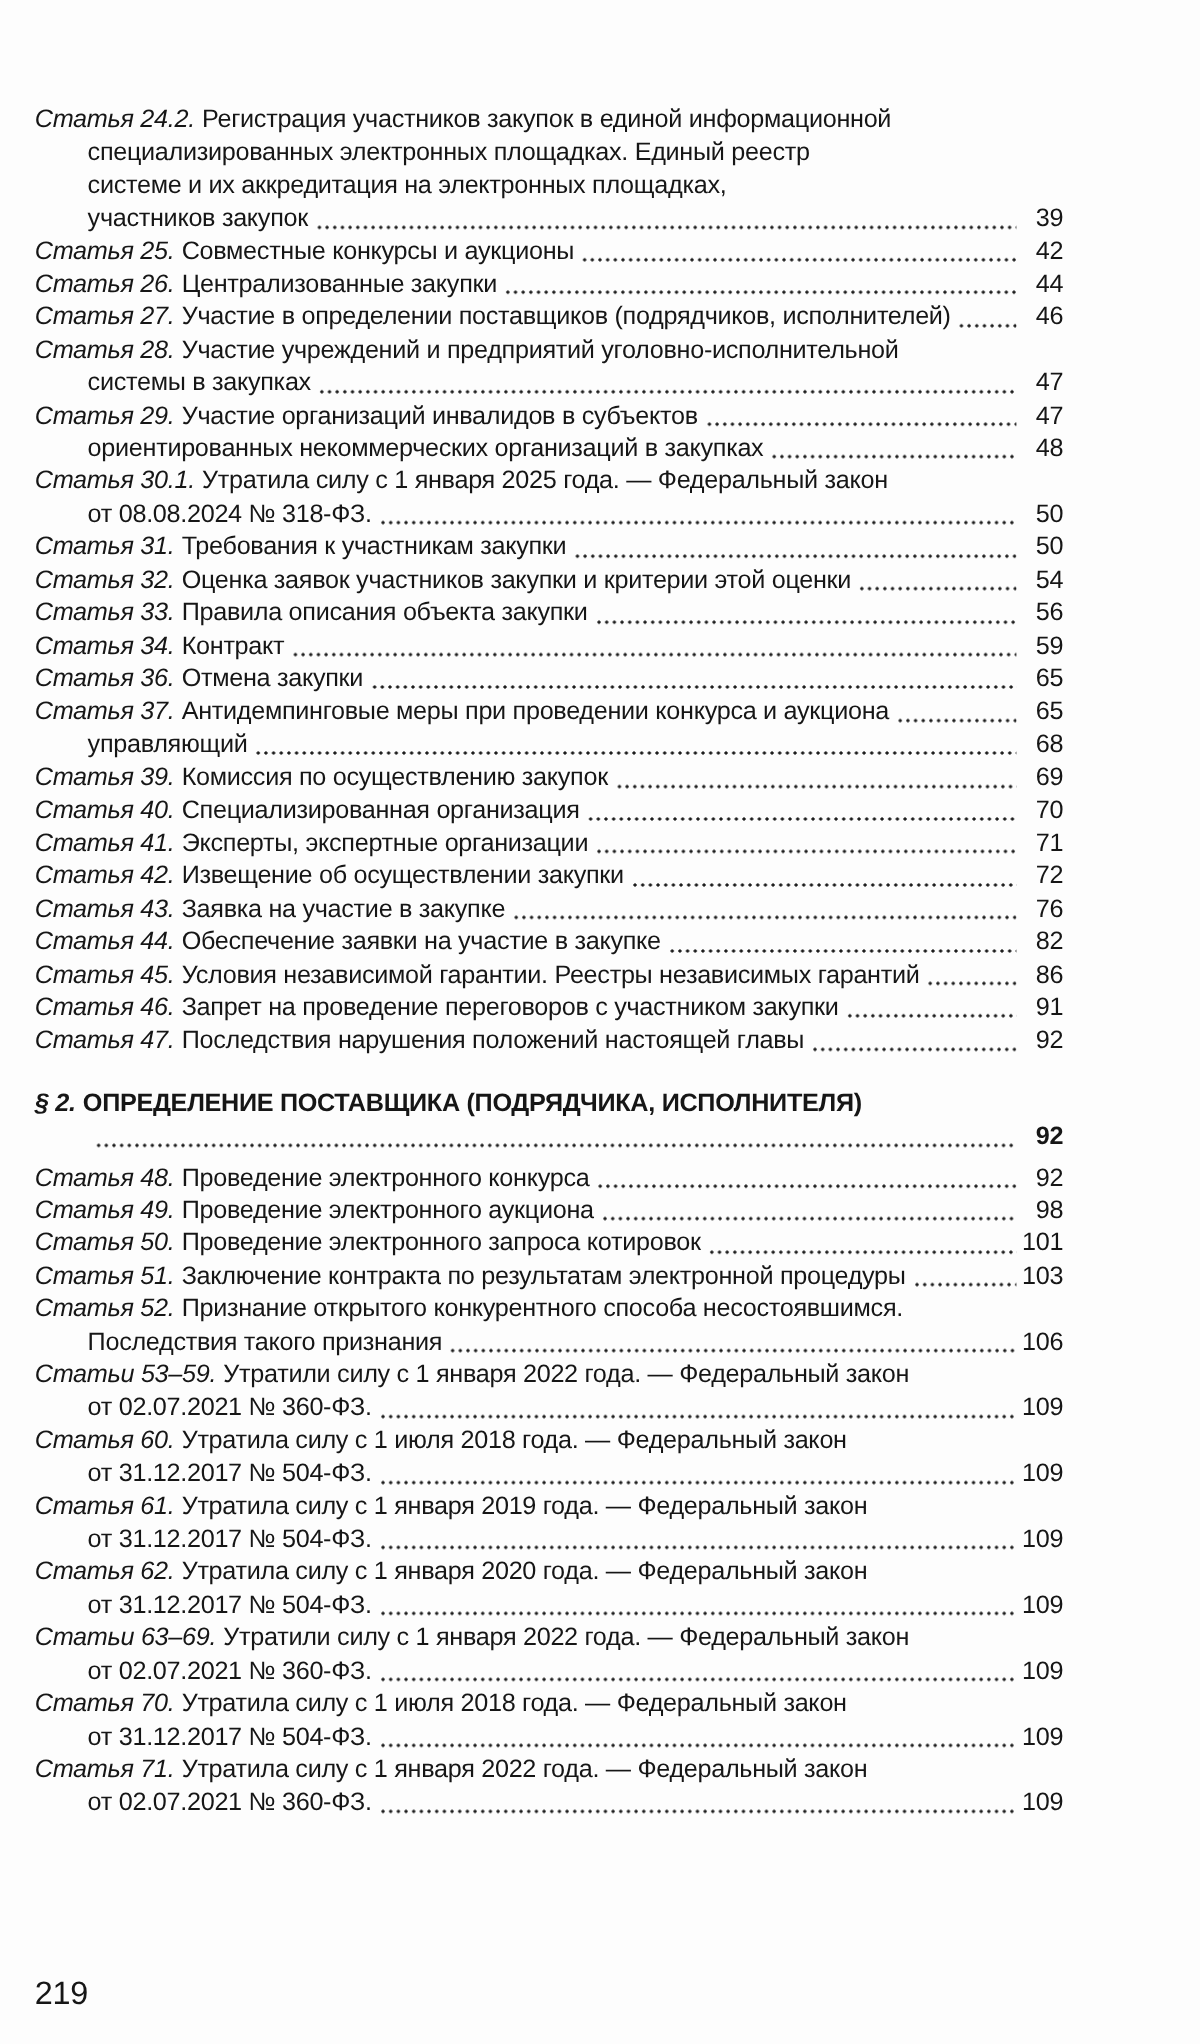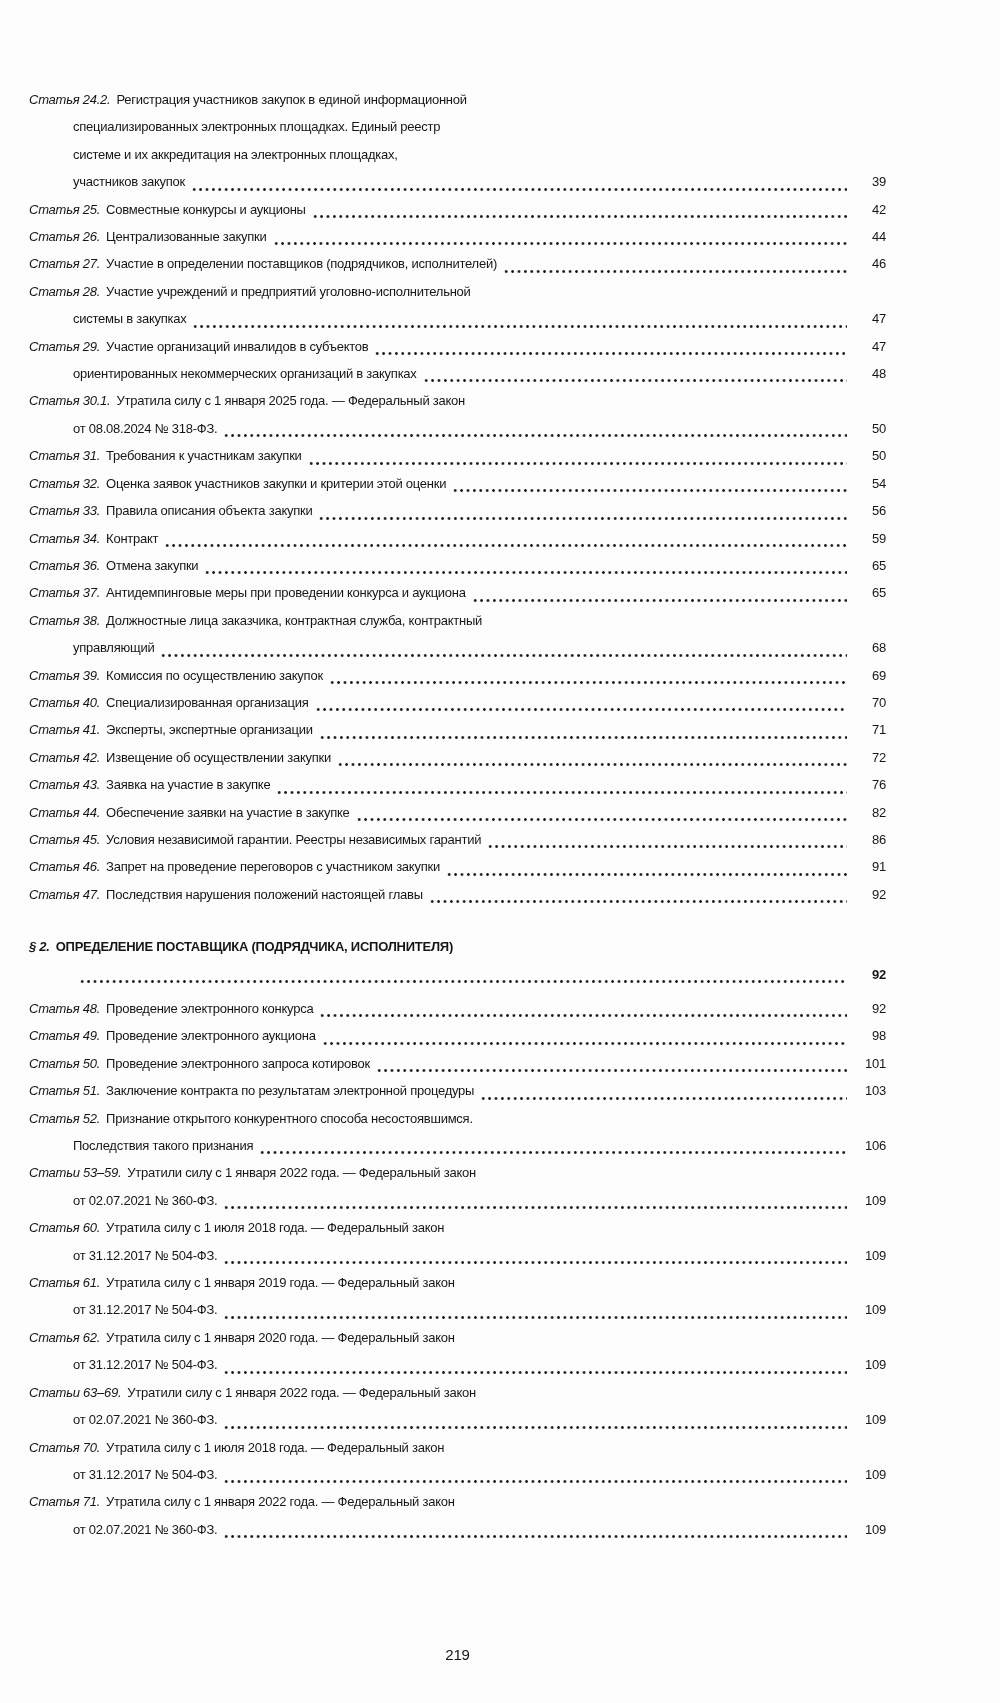--- a/index.html
+++ b/index.html
@@ -15,21 +15,21 @@
     color: #161616;
     overflow: hidden;
   }
   .page {
     position: absolute;
     top: 86px;
     left: 29px;
     width: 857px;
   }
   .entry {
-    font-size: 13px;
+    font-size: 21px;
     line-height: 27.4px;
     letter-spacing: -0.25px;
     white-space: nowrap;
   }
   .entry .line {
     display: block;
   }
   .entry .line.leader {
     display: flex;
     align-items: flex-end;
@@ -68,22 +68,22 @@
     margin-bottom: 7px;
   }
   .sec .lbl {
     font-weight: bold;
   }
   .folio {
     position: absolute;
     top: 1646px;
     left: 29px;
     width: 857px;
-    text-align: center;
-    font-size: 15px;
+    text-align: left;
+    font-size: 27px;
     letter-spacing: -0.2px;
     color: #161616;
   }
 </style>
 </head>
 <body>
 
 <div class="page">
     <div class="entry">
       <div class="line"><span class="lbl">Статья 24.2.</span><span class="txt">Регистрация участников закупок в единой информационной</span></div>
@@ -192,21 +192,20 @@
     </div>
     <div class="entry">
       <div class="line leader">
         <span class="lbl">Статья 37.</span>
         <span class="txt">Антидемпинговые меры при проведении конкурса и аукциона</span>
         <span class="dots"></span>
         <span class="num">65</span>
       </div>
     </div>
     <div class="entry">
-      <div class="line"><span class="lbl">Статья 38.</span><span class="txt">Должностные лица заказчика, контрактная служба, контрактный</span></div>
       <div class="line cont leader">
         <span class="txt">управляющий</span>
         <span class="dots"></span>
         <span class="num">68</span>
       </div>
     </div>
     <div class="entry">
       <div class="line leader">
         <span class="lbl">Статья 39.</span>
         <span class="txt">Комиссия по осуществлению закупок</span>

